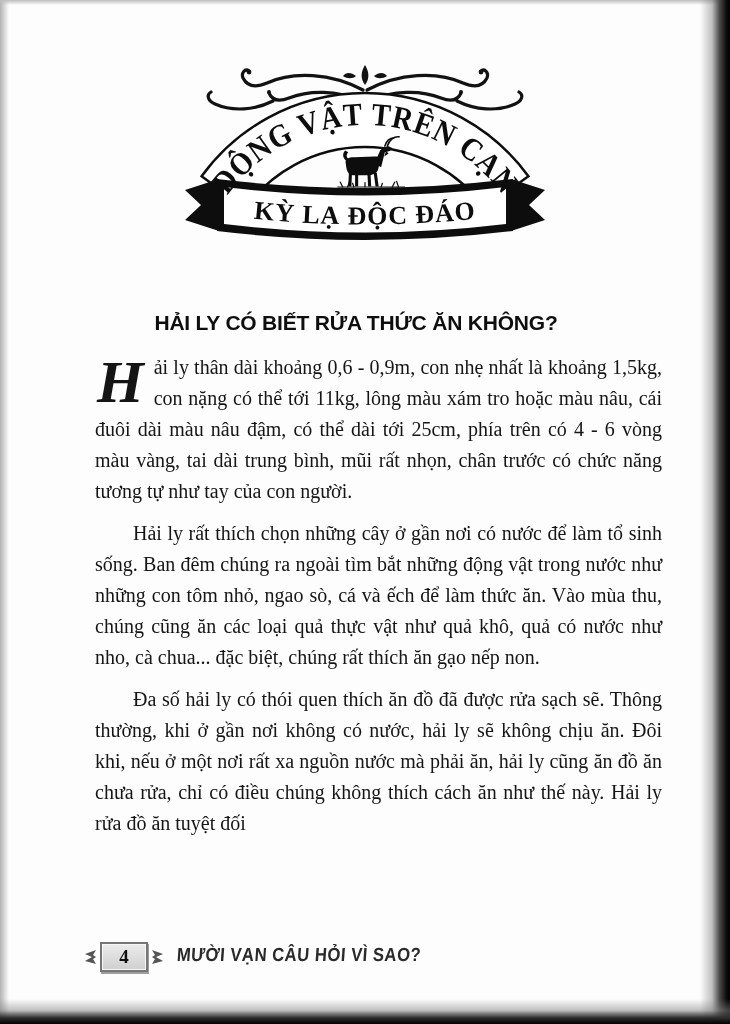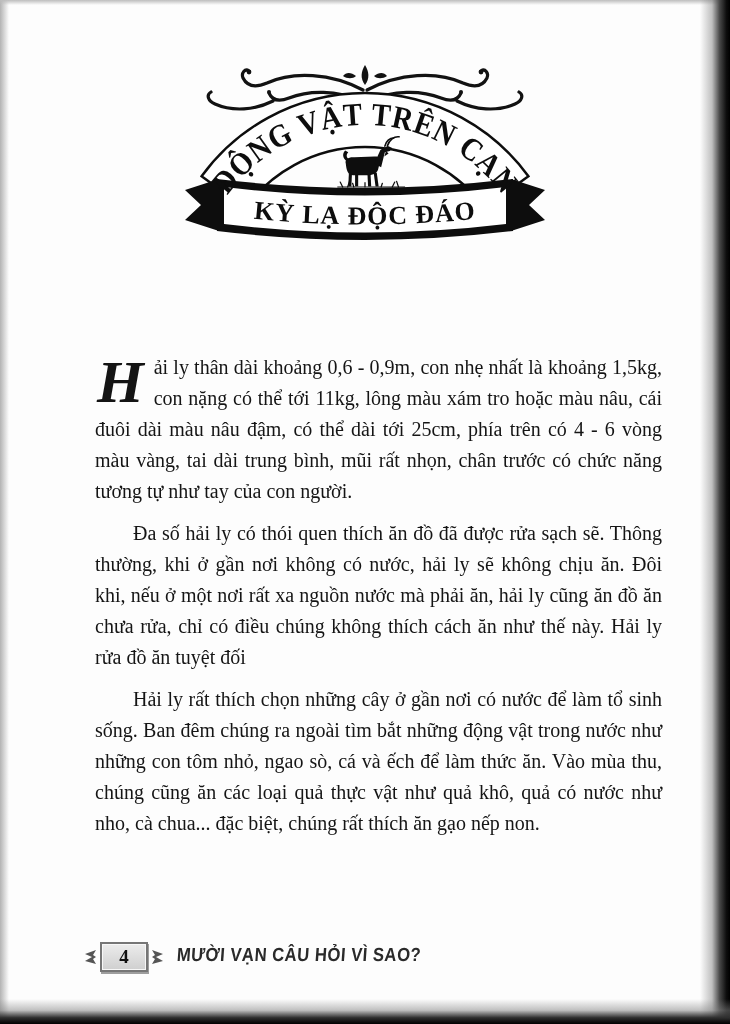--- a/index.html
+++ b/index.html
@@ -111,25 +111,26 @@
           <path d="M170,124 l-2,-6"></path>
           <path d="M214,124 l2,-6"></path>
       </g>
     </g>
 
     <text class="arc-text" text-anchor="middle" fill="#0d0d0d">
       <textPath href="#archTextPath" startOffset="50%" textLength="322" lengthAdjust="spacingAndGlyphs">ĐỘNG VẬT TRÊN CẠN</textPath>
     </text>
   </svg>
 
+  <div class="article-title">HẢI LY CÓ BIẾT RỬA THỨC ĂN KHÔNG?</div>
 
   <div class="body-text">
     <p><span class="dropcap">H</span><span>ải ly thân dài khoảng 0,6 - 0,9m, con nhẹ nhất là khoảng 1,5kg, con nặng có thể tới 11kg, lông màu xám tro hoặc màu nâu, cái đuôi dài màu nâu đậm, có thể dài tới 25cm, phía trên có 4 - 6 vòng màu vàng, tai dài trung bình, mũi rất nhọn, chân trước có chức năng tương tự như tay của con người.</span></p>
+    <p class="indent">Hải ly rất thích chọn những cây ở gần nơi có nước để làm tổ sinh sống. Ban đêm chúng ra ngoài tìm bắt những động vật trong nước như những con tôm nhỏ, ngao sò, cá và ếch để làm thức ăn. Vào mùa thu, chúng cũng ăn các loại quả thực vật như quả khô, quả có nước như nho, cà chua... đặc biệt, chúng rất thích ăn gạo nếp non.</p>
     <p class="indent">Đa số hải ly có thói quen thích ăn đồ đã được rửa sạch sẽ. Thông thường, khi ở gần nơi không có nước, hải ly sẽ không chịu ăn. Đôi khi, nếu ở một nơi rất xa nguồn nước mà phải ăn, hải ly cũng ăn đồ ăn chưa rửa, chỉ có điều chúng không thích cách ăn như thế này. Hải ly rửa đồ ăn tuyệt đối</p>
-    <p class="indent">Hải ly rất thích chọn những cây ở gần nơi có nước để làm tổ sinh sống. Ban đêm chúng ra ngoài tìm bắt những động vật trong nước như những con tôm nhỏ, ngao sò, cá và ếch để làm thức ăn. Vào mùa thu, chúng cũng ăn các loại quả thực vật như quả khô, quả có nước như nho, cà chua... đặc biệt, chúng rất thích ăn gạo nếp non.</p>
   </div>
 
   <div class="footer">
     <div class="pagenum-group">
       <svg width="13" height="16" viewBox="0 0 13 16">
         <path d="M12,1 L1,5 L8,8 L1,12 L12,15 L9,10 L12,8 L9,6 Z" fill="#555"></path>
       </svg>
       <div class="pagenum-box">
         <span>4</span>
       </div>

